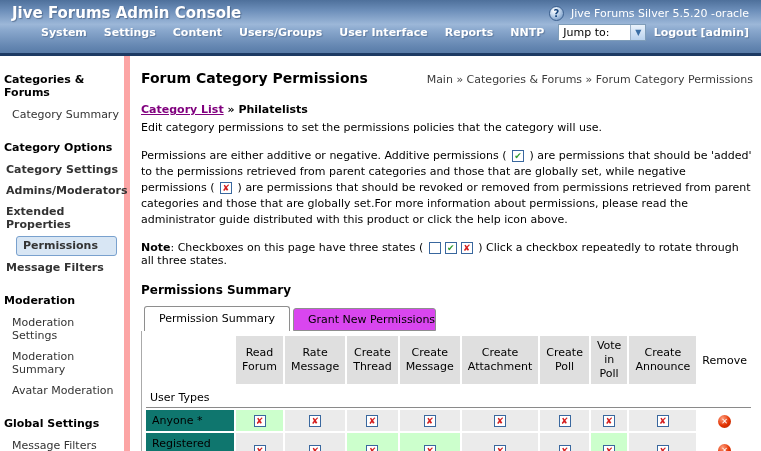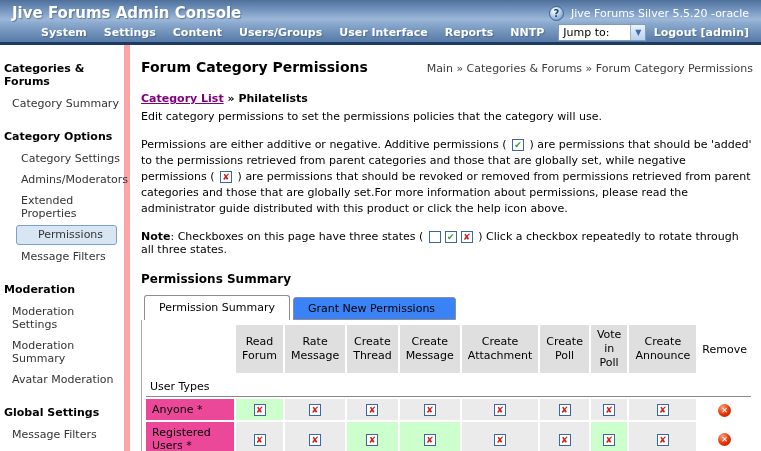--- a/index.html
+++ b/index.html
@@ -1,20 +1,20 @@
 <!DOCTYPE html>
 <html><head>
 <meta charset="utf-8">
 <style>
   * { box-sizing: border-box; margin: 0; padding: 0; }
   html, body { width: 761px; height: 451px; overflow: hidden; background: #fff;
     font-family: "DejaVu Sans", "Liberation Sans", sans-serif; font-size: 11px; color: #000; }
 
   
-  .hdr { height: 45px; border-bottom: 3px solid #1d3a63;
+  .hdr { height: 56px; border-bottom: 3px solid #1d3a63;
     background: linear-gradient(180deg, #4e709b 0%, #6d8fba 20%, #9cb7d8 46%, #8ba9ce 56%, #6486b1 88%, #597ca8 100%); }
   .hdr-top { display: flex; justify-content: space-between; align-items: center; height: 23px; padding: 3px 12px 0 12px; }
   .app-title { color: #fff; font-weight: bold; font-size: 15px; text-shadow: 1px 1px 1px rgba(20,40,70,.4); }
   .hdr-right { display: flex; align-items: center; gap: 7px; color: #fff; font-size: 11px; }
   .help-icon { width: 15px; height: 15px; border-radius: 50%; border: 1px solid #3d618f;
     background: radial-gradient(circle at 35% 28%, #fff, #cadcf0 35%, #7d9fc8 80%);
     color: #17467e; font-weight: bold; font-size: 10px; display: flex; align-items: center; justify-content: center; cursor: pointer; }
   .hdr-nav { display: flex; align-items: center; height: 18px; padding: 0 12px; color: #fff; margin-left: 29px; }
   .nav-items { display: flex; gap: 17px; }
   .nav-item { font-weight: bold; cursor: pointer; white-space: nowrap; text-shadow: 1px 1px 1px rgba(20,40,70,.3); }
@@ -26,21 +26,21 @@
 
   
   .page { display: flex; height: 407px; }
   .sidebar { width: 130px; flex-shrink: 0; border-right: 6px solid #fca5a5; padding-top: 14px; background: #fff; }
   .main { flex: 1; padding: 11px 8px 0 11px; overflow: hidden; }
 
   
   .side-section { margin-bottom: 13px; }
   .side-heading { font-weight: bold; padding: 3px 3px 5px 4px; color: #000; }
   .side-item { color: #333; padding: 4px 3px 4px 12px; line-height: 13px; cursor: pointer; }
-  .side-section.deep .side-item { padding-left: 21px; }
+  .side-section.deep .side-item { padding-left: 6px; font-weight: bold; }
   .side-item.selected { background: #d8e6f4; border: 1px solid #79a1ce; border-radius: 3px;
     margin: 1px 7px 1px 16px; padding: 2px 0 3px 4px; }
 
   
   .title-row { display: flex; justify-content: space-between; align-items: baseline; padding-top: 3px; }
   .page-title { font-size: 14px; font-weight: bold; }
   .breadcrumb { font-size: 11px; color: #3c3c3c; }
   .cat-line { margin-top: 17px; font-weight: bold; }
   .cat-link { color: #80007e; text-decoration: underline; cursor: pointer; text-align: right; }
   .desc { margin-top: 5px; }
@@ -50,33 +50,33 @@
 
   
   .cb { display: inline-block; width: 12px; height: 12px; background: #fff; border: 1px solid #39679e;
     text-align: center; line-height: 10px; font-size: 9px; font-weight: bold; vertical-align: middle; cursor: pointer; }
   .cb.check { color: #2f9b2f; }
   .cb.x { color: #d41f1f; }
   .cb-inline { margin: 0 2px; cursor: default; }
 
   
   .tabs { display: flex; align-items: flex-end; margin-top: 9px; padding-left: 3px; }
-  .tab { border: 1px solid #8e8e8e; border-radius: 3px 3px 0 0; background: #3b82f6;
-    padding: 4px 20px 4px 14px; cursor: pointer; margin-right: 3px; }
+  .tab { border: 1px solid #8e8e8e; border-radius: 3px 3px 0 0; background: #d946ef;
+    padding: 4px 0 4px 14px; cursor: pointer; margin-right: 3px; }
   .tab.active { background: #fff; border-bottom: none; padding: 5px 14px 6px 14px; position: relative; z-index: 2; }
   .tab-panel { border-left: 1px solid #aaa; background: #fff; padding: 3px 0 40px 2px; min-height: 185px; }
 
   
   table.perm-table { border-collapse: separate; border-spacing: 2px; font-size: 11px; }
   .perm-table th { font-weight: normal; text-align: center; }
   th.corner { width: 166px; background: transparent; }
   th.col-h { background: #dfdfdf; padding: 3px 6px; text-align: center; white-space: pre-line; line-height: 14px; }
   th.remove-h { background: transparent; padding: 0 4px; vertical-align: middle; }
   tr.section-row td { background: #fff; border-bottom: 1px solid #8a8a8a; padding: 5px 2px 3px 4px; text-align: left; }
-  td.label-cell { background: #ec4899; padding: 4px 6px; height: 21px; }
+  td.label-cell { background: #0f766e; padding: 4px 6px; height: 21px; }
   td.perm-cell { background: #ebebeb; text-align: center; padding: 4px 8px; }
   td.perm-cell.hl { background: #ccffcc; }
   td.remove-cell { background: transparent; text-align: center; padding: 0 6px; }
   .remove-btn { display: inline-flex; width: 13px; height: 13px; border-radius: 50%;
     background: radial-gradient(circle at 35% 28%, #ff9d7d, #e23200 55%, #ad2300);
     color: #fff; font-size: 8px; font-weight: bold; align-items: center; justify-content: center; cursor: pointer; }
 </style>
 </head>
 <body>
 

